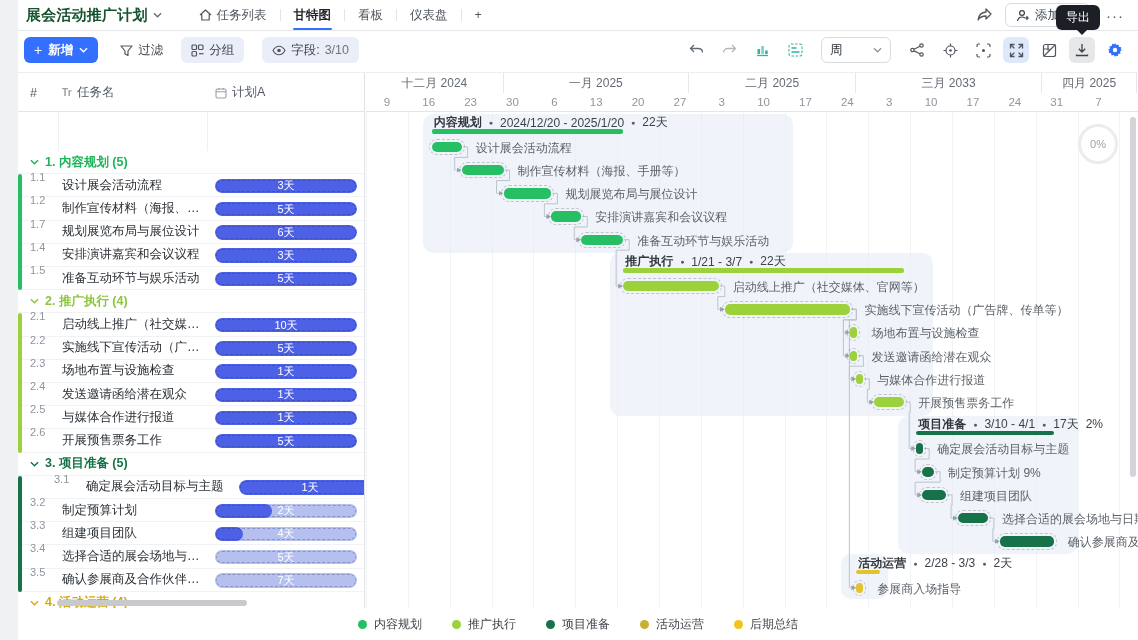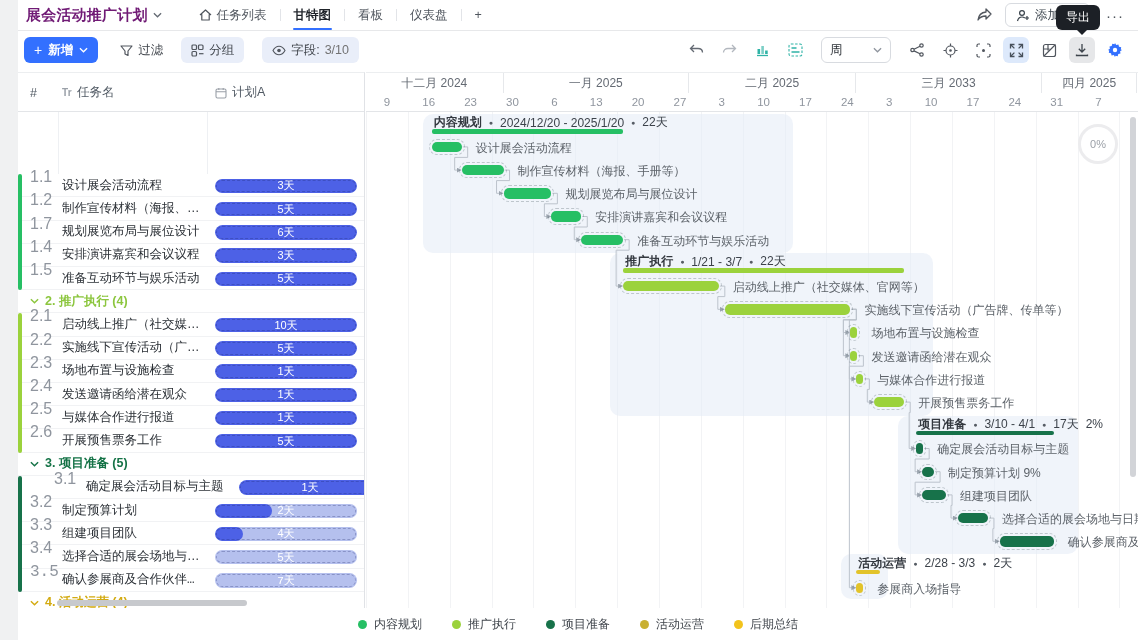--- a/index.html
+++ b/index.html
@@ -8,21 +8,21 @@
     position:relative; width:1138px; height:640px; overflow:hidden;
     background:#fff; font-family:"Liberation Sans","DejaVu Sans",sans-serif;
     color:#2b3036; -webkit-font-smoothing:antialiased;
   }
   .gutter { position:absolute; left:0; top:0; width:18px; height:640px; background:#f0f1f2; }
 
   
   .hdr { position:absolute; left:18px; top:0; right:0; height:31px; background:#fff;
          border-bottom:1px solid #e7e8ea; display:flex; align-items:center; }
   .title-wrap { display:flex; align-items:center; margin-left:8px; gap:5px; cursor:pointer; }
-  .title { font-size:15px; font-weight:700; color:#701a75; letter-spacing:.2px; }
+  .title { font-size:15px; font-weight:700; color:#14532d; letter-spacing:.2px; }
   .caret-sm { width:9px; height:6px; }
   .tabbar { display:flex; align-items:center; margin-left:24px; height:100%; }
   .tab { position:relative; display:flex; align-items:center; gap:5px; padding:0 13px; height:100%;
          font-size:12.5px; color:#50565e; cursor:pointer; }
   .tab.active { color:#1f2329; font-weight:700; }
   .tab.active::after { content:""; position:absolute; left:12px; right:12px; bottom:0; height:2px;
          background:#3370ff; border-radius:2px; }
   .tsep { width:1px; height:12px; background:#e2e4e8; }
   .hdr-right { margin-left:auto; display:flex; align-items:center; gap:12px; padding-right:10px; }
   .btn-add { display:flex; align-items:center; gap:5px; height:24px; padding:0 10px; background:#fff;
@@ -60,21 +60,21 @@
          border-top:1px solid #eceef0; overflow:hidden; }
   .thead { position:absolute; left:0; top:0; right:0; height:39px; border-bottom:1px solid #e3e5e8;
          background:#fff; z-index:3; }
   .thead .hc { position:absolute; top:0; height:39px; display:flex; align-items:center; gap:5px;
          font-size:12.5px; color:#515a64; }
   .tr-icon { font-size:10px; color:#9aa0a8; font-weight:700; letter-spacing:.3px; }
   .tbody { position:absolute; left:0; top:39px; right:0; bottom:0; overflow:hidden; }
   .colline { position:absolute; top:0; bottom:0; width:1px; background:#eef0f3; }
   .trow { position:absolute; left:0; right:0; border-bottom:1px solid #f1f2f4; background:#fff; }
   .tid { position:absolute; left:12px; top:0; bottom:16px; display:flex; align-items:center;
-         font-size:16px; color:#8f959e; }
+         font-size:11px; color:#8f959e; }
   .tname { position:absolute; left:44px; width:140px; top:0; bottom:0; display:flex; align-items:center;
          font-size:12.5px; color:#2b3036; }
   .tname span { overflow:hidden; white-space:nowrap; text-overflow:ellipsis; display:block; width:100%; }
   .grouph { position:absolute; left:12px; right:0; top:0; bottom:0; display:flex; align-items:center;
          gap:6px; font-size:12.5px; font-weight:700; }
   .indic { position:absolute; left:0; width:4px; border-radius:2px; z-index:4; }
   .pill { position:absolute; left:197px; width:142px; top:4.5px; height:14.5px; border-radius:8px;
          background:#b5c0ee; overflow:hidden; }
   .pill::after { content:""; position:absolute; inset:1px; border:1px dashed rgba(25,35,100,.28);
          border-radius:7px; pointer-events:none; }
@@ -297,20 +297,28 @@
         <svg width="12" height="12" viewBox="0 0 12 12">
             <rect x="1" y="2" width="10" height="9" rx="1.5" fill="none" stroke="#9aa0a8" stroke-width="1.1"></rect>
             <path d="M1 4.8h10M3.8 1v2M8.2 1v2" stroke="#9aa0a8" stroke-width="1.1"></path>
           </svg>
         <span>计划A</span>
       </div>
     </div>
     <div class="tbody" id="tbody">
       <div class="colline" style="left:40px"></div>
       <div class="colline" style="left:189px"></div>
+    <div class="trow" style="top: 39px; height: 23.2px;">
+          <div class="grouph" style="color: rgb(29, 180, 90);">
+            <svg width="9" height="6" viewBox="0 0 10 6">
+              <path d="M1 1l4 4 4-4" fill="none" stroke="#1db45a" stroke-width="1.6"></path>
+            </svg>
+            <span>1. 内容规划 (5)</span>
+          </div>
+        </div>
         <div class="trow" style="top: 62.2px; height: 23.2px;">
           <div class="tid">1.1</div>
           <div class="tname">
             <span>设计展会活动流程</span>
           </div>
           <div class="pill">
             <div class="pillfill" style="width: 100%;"></div>
             <div class="pilltxt">3天</div>
           </div>
         </div>
@@ -465,21 +473,21 @@
         <div class="trow" style="top: 433.4px; height: 23.2px;">
           <div class="tid">3.4</div>
           <div class="tname">
             <span>选择合适的展会场地与日期</span>
           </div>
           <div class="pill">
             <div class="pillfill" style="width: 0%;"></div>
             <div class="pilltxt">5天</div>
           </div>
         </div>
-        <div class="trow" style="top: 456.6px; height: 23.2px; font-family: Liberation Mono, monospace;">
+        <div class="trow" style="top: 456.6px; height: 23.2px;">
           <div class="tid">3.5</div>
           <div class="tname">
             <span>确认参展商及合作伙伴名单</span>
           </div>
           <div class="pill">
             <div class="pillfill" style="width: 0%;"></div>
             <div class="pilltxt">7天</div>
           </div>
         </div>
         <div class="indic" style="top: 363.8px; height: 116px; background: rgb(23, 114, 74);"></div>

